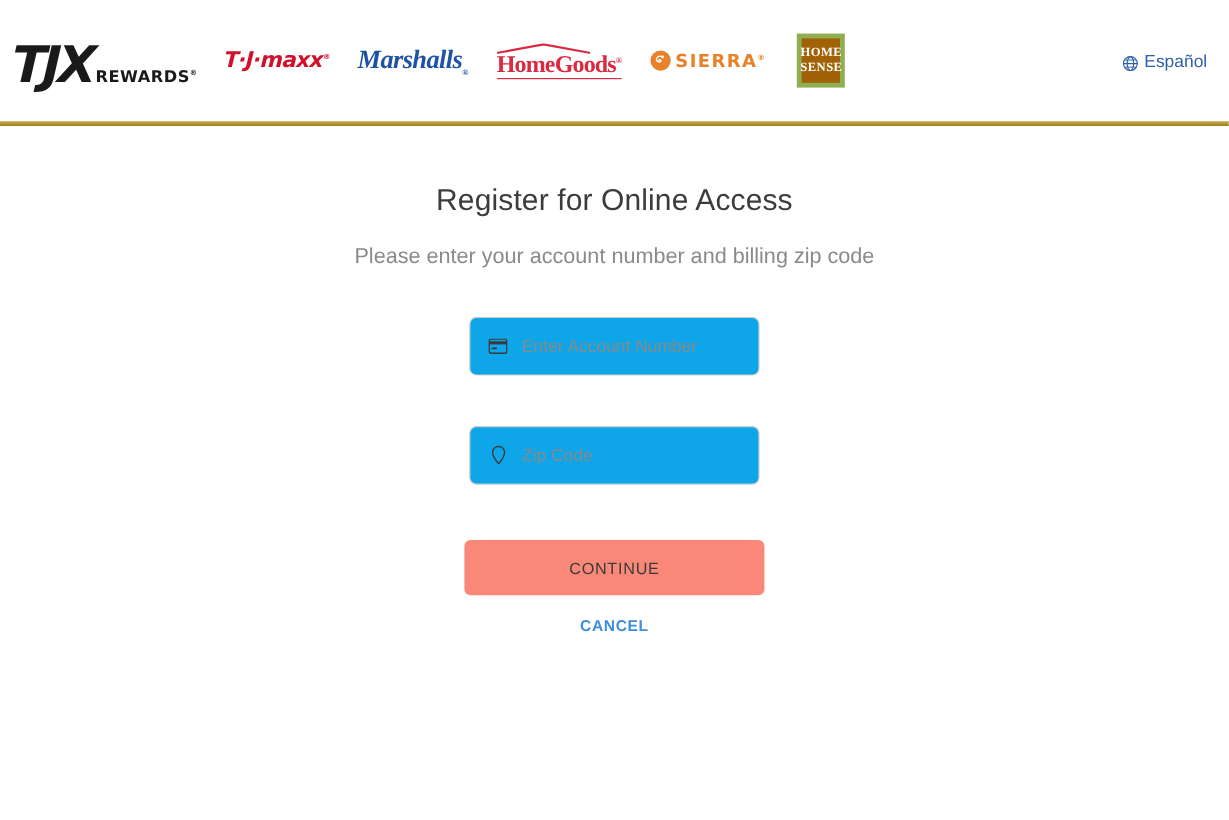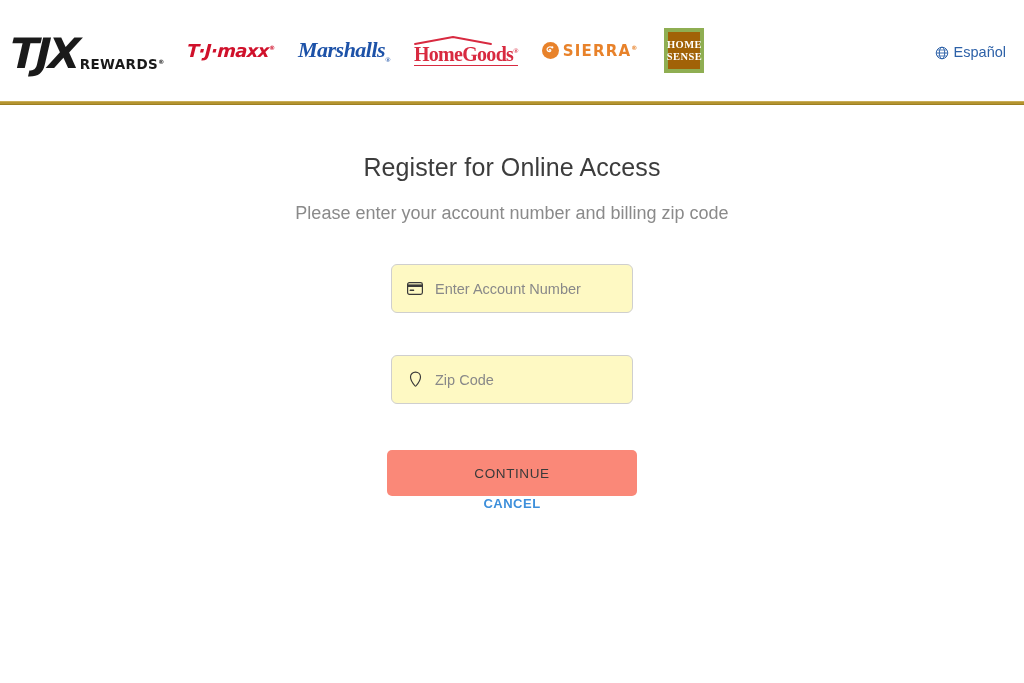--- a/index.html
+++ b/index.html
@@ -229,21 +229,21 @@
 
   .form-area {
     margin-top: 40px;
     width: 242px;
   }
   .field {
     position: relative;
     height: 49px;
     border: 1px solid #CFCFCF;
     border-radius: 6px;
-    background: #fef9c3;
+    background: #0ea5e9;
     display: flex;
     align-items: center;
     padding: 0 14px;
     box-sizing: border-box;
   }
   .field + .field { margin-top: 42px; }
   .field-icon {
     flex: 0 0 auto;
     width: 18px;
     height: 18px;
@@ -277,21 +277,21 @@
     border-radius: 5px;
     color: #3A3A3A;
     font-family: "Liberation Sans", sans-serif;
     font-size: 13.5px;
     font-weight: 400;
     letter-spacing: 0.6px;
     cursor: pointer;
   }
   .cancel-link {
     display: block;
-    margin-top: 0;
+    margin-top: 18px;
     color: #3D8FDB;
     font-size: 13px;
     font-weight: 700;
     letter-spacing: 0.5px;
     text-decoration: none;
     text-align: center;
     cursor: pointer;
   }
   .center-col {
     display: flex;

